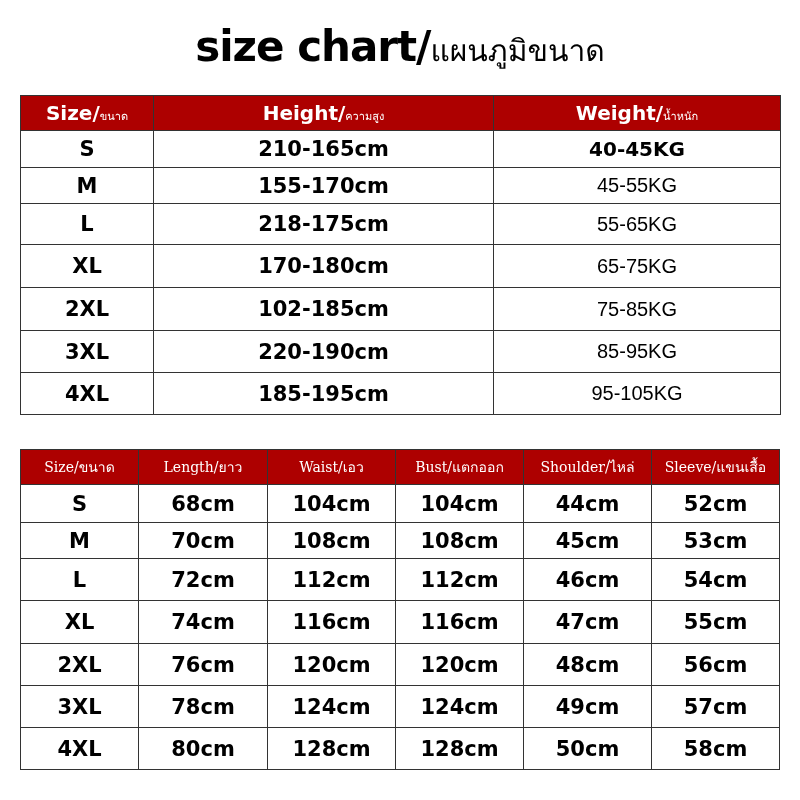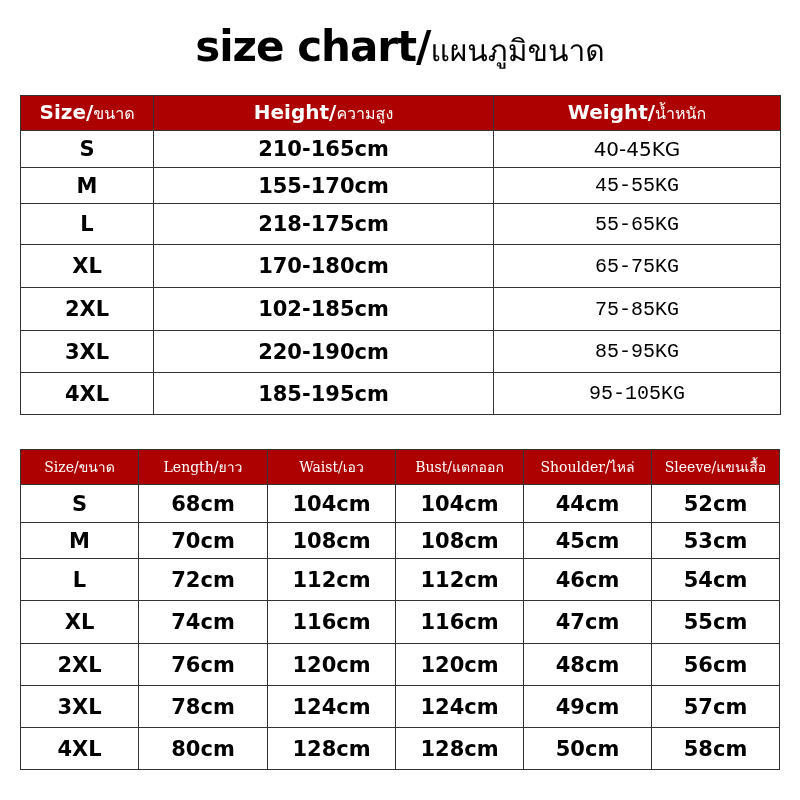--- a/index.html
+++ b/index.html
@@ -5,24 +5,24 @@
   html, body { margin:0; padding:0; background:#ffffff; }
   body { width:800px; height:800px; position:relative; overflow:hidden; font-family:"Liberation Sans", sans-serif; color:#000; }
   .title { position:absolute; left:0; top:22px; width:800px; text-align:center; white-space:nowrap; }
   .title .en { font-family:"DejaVu Sans", sans-serif; font-weight:bold; font-size:42px; letter-spacing:-1px; }
   .title .th { font-family:"DejaVu Sans", sans-serif; font-size:30px; }
   table { position:absolute; border-collapse:collapse; table-layout:fixed; }
   td, th { border:1.5px solid #333; text-align:center; vertical-align:middle; padding:0; overflow:hidden; white-space:nowrap; }
   th { background:#ad0000; color:#fff; font-weight:normal; }
   #t1 { left:20px; top:95px; width:760px; }
   #t1 th { height:34px; font-family:"DejaVu Sans", sans-serif; font-weight:bold; font-size:20px; }
-  #t1 th .th-sub { font-size:16px; font-weight:normal; }
+  #t1 th .th-sub { font-size:11px; font-weight:normal; }
   #t1 td { font-weight:bold; font-size:21px; font-family:"DejaVu Sans", sans-serif; }
-  #t1 td.wt { font-weight:normal; font-family:Liberation Mono, monospace; font-size:20px; }
-  #t1 td.wt.first { font-weight:normal; font-family:"DejaVu Sans", sans-serif; }
+  #t1 td.wt { font-weight:normal; font-family:Liberation Sans, sans-serif; font-size:20px; }
+  #t1 td.wt.first { font-weight:bold; font-family:"DejaVu Sans", sans-serif; }
   #t2 { left:20px; top:449px; width:759px; }
   #t2 th { height:34px; font-family:"DejaVu Serif", serif; font-size:14px; }
   #t2 td { font-weight:bold; font-size:21px; font-family:"DejaVu Sans", sans-serif; }
 </style>
 </head>
 <body>
 
 <div class="title">
   <span class="en">size chart/</span><span class="th">แผนภูมิขนาด</span>
 </div>

